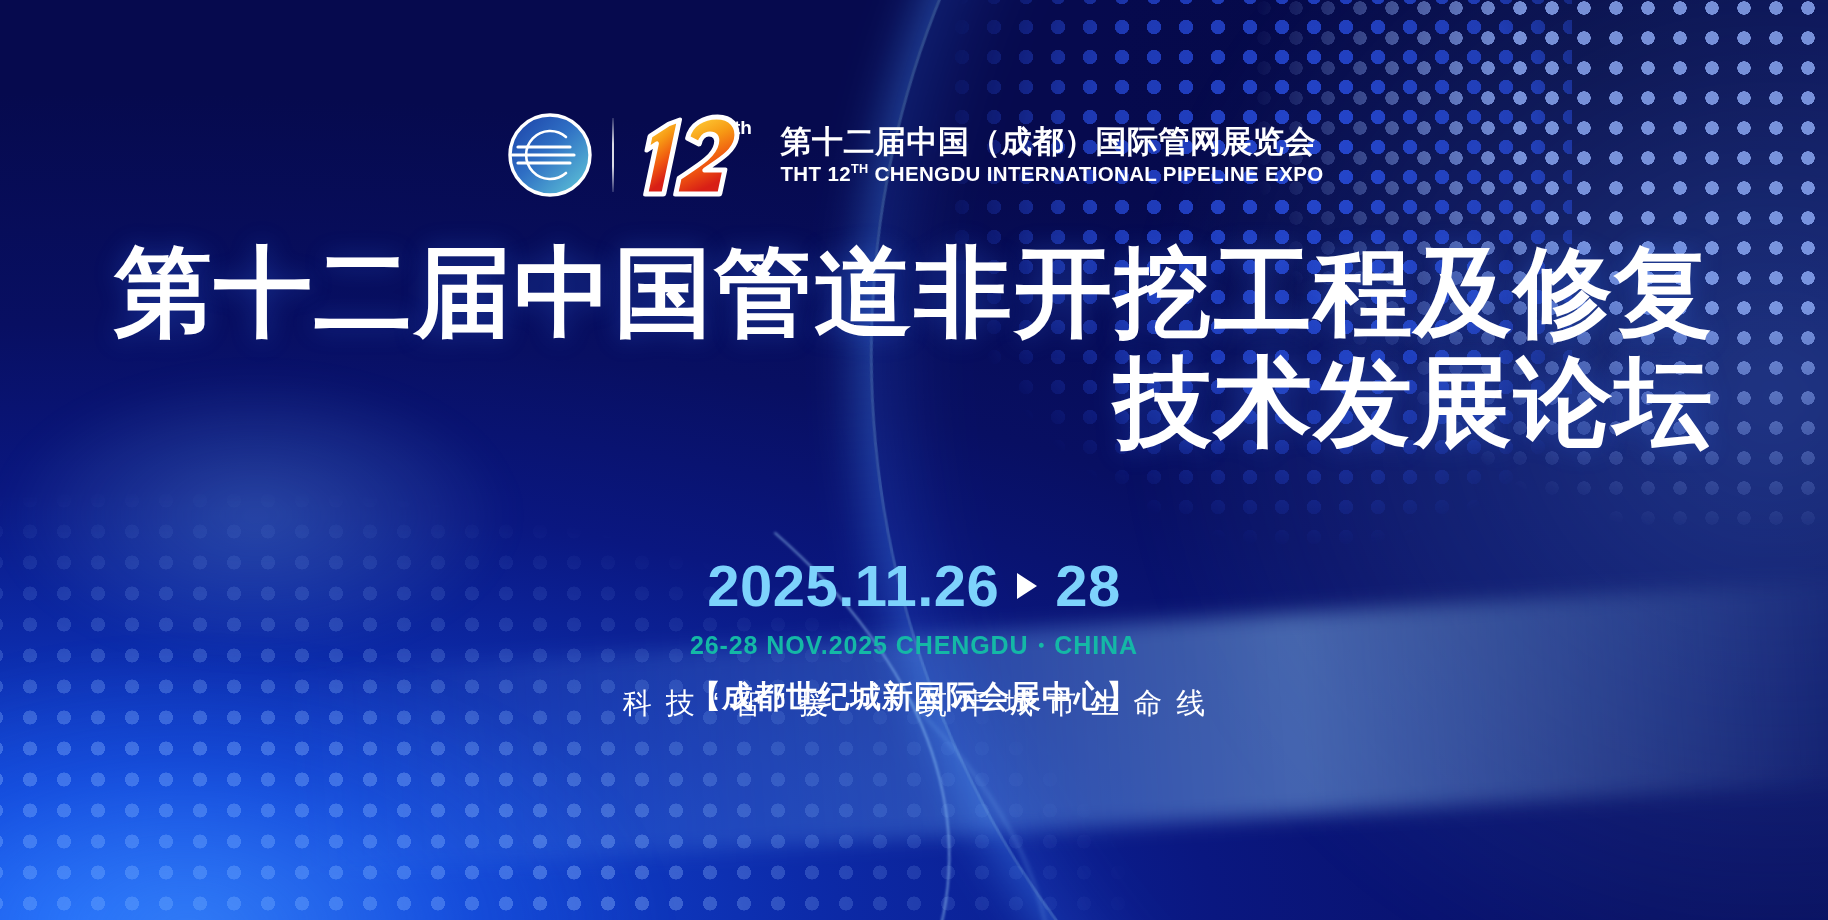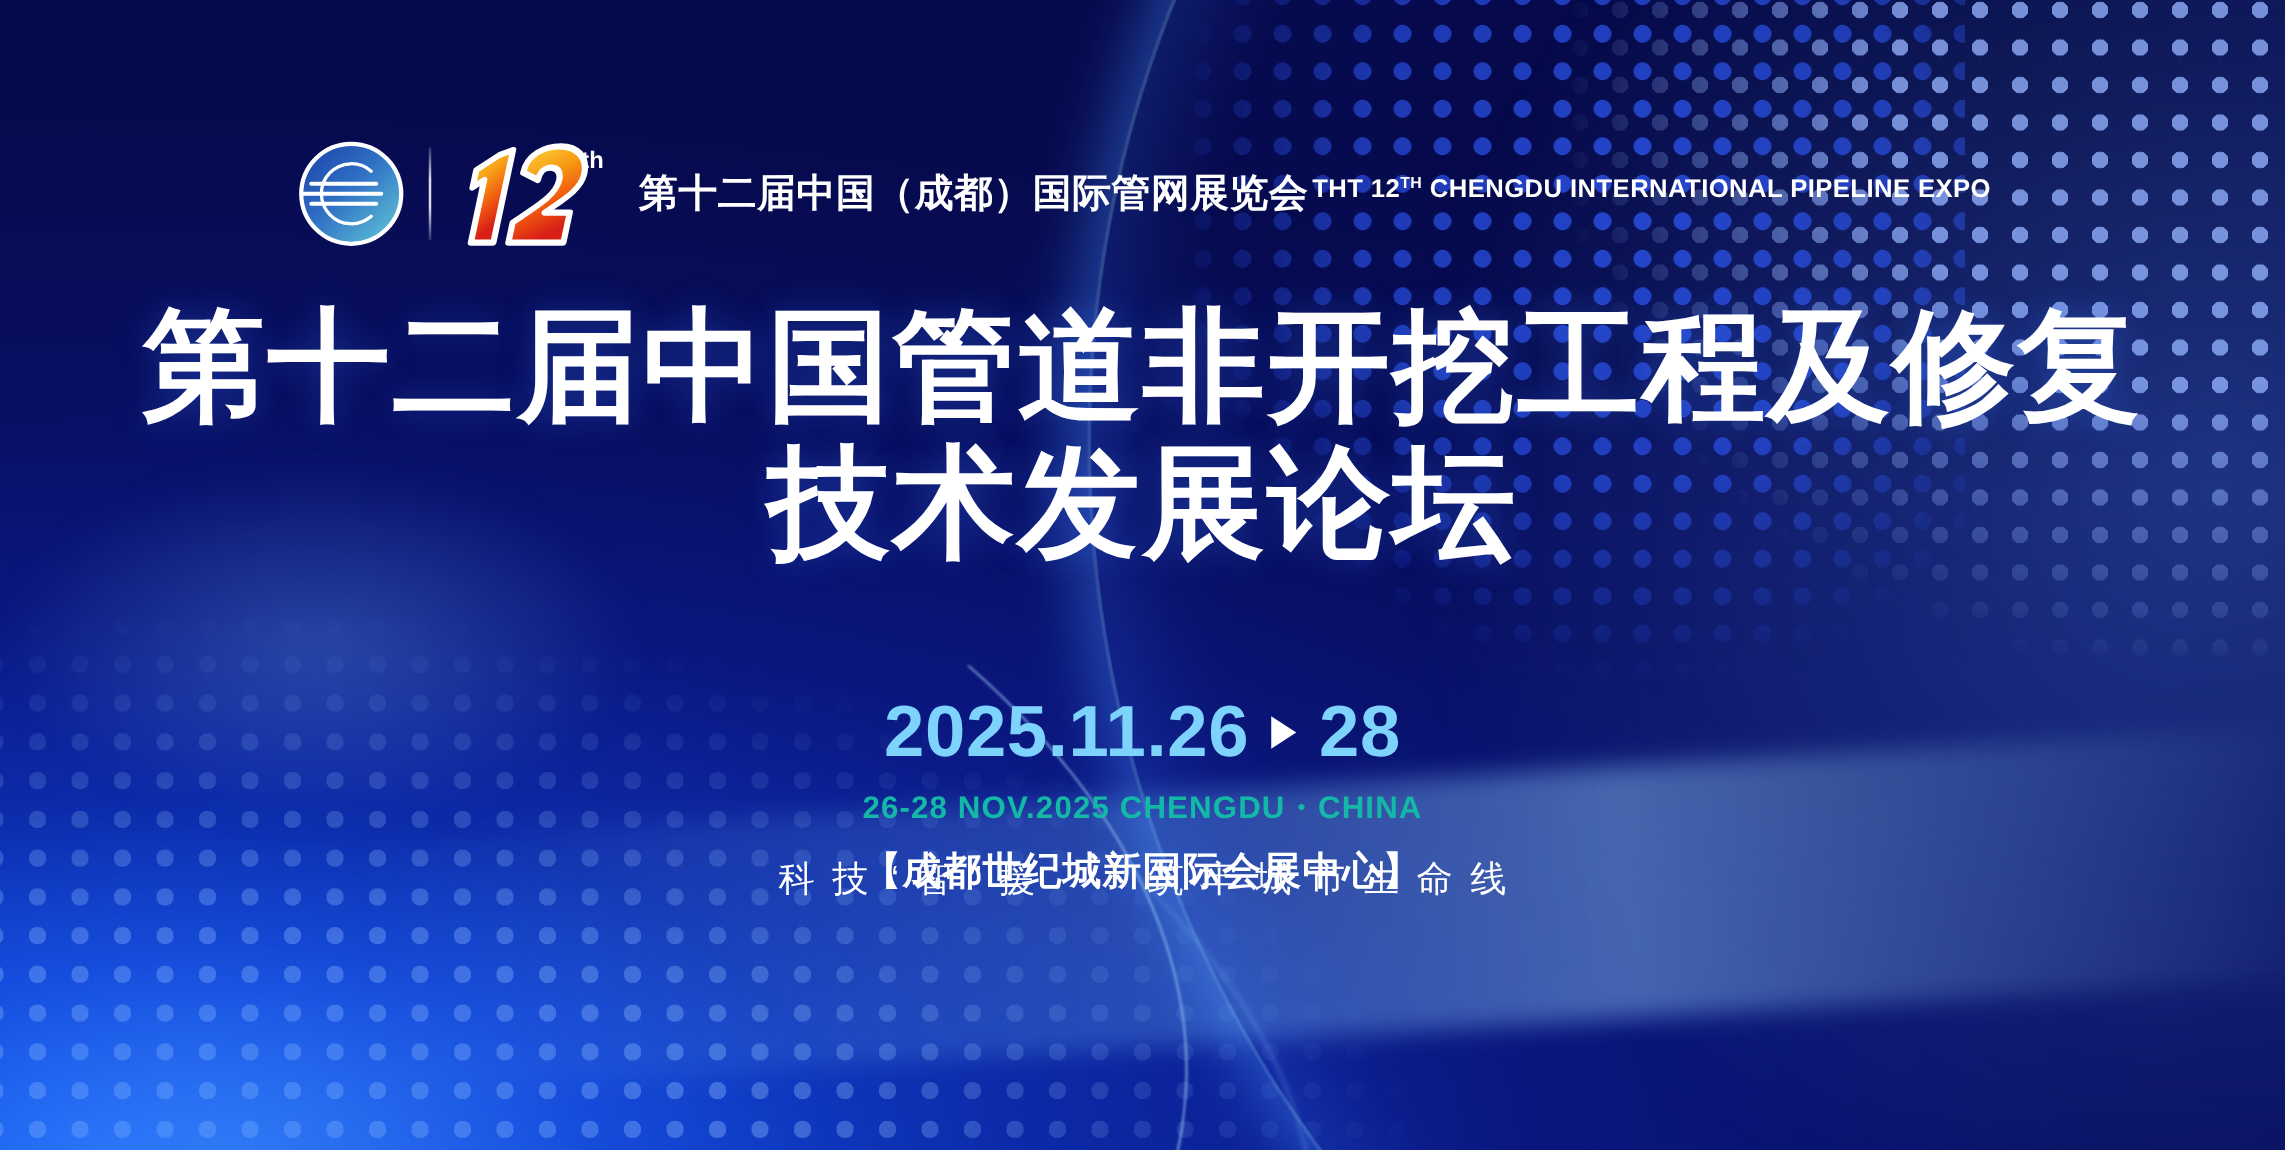--- a/index.html
+++ b/index.html
@@ -117,21 +117,21 @@
     margin-top:108px;
   }
   .emblem{width:92px;height:92px;flex:0 0 auto;display:block;}
   .divider{
     width:2px;height:74px;
     background:linear-gradient(180deg, rgba(255,255,255,.15), rgba(255,255,255,.85) 35%, rgba(255,255,255,.85) 65%, rgba(255,255,255,.15));
     flex:0 0 auto;
   }
   .numeral{position:relative;width:132px;height:94px;flex:0 0 auto;}
   .numeral svg{display:block;width:132px;height:94px;}
-  .lock-text{display:flex;flex-direction:row;justify-content:center;gap:3px;margin-left:2px;}
+  .lock-text{display:flex;flex-direction:column;justify-content:center;gap:3px;margin-left:2px;}
   .lock-cn{
     font-size:31px;font-weight:700;color:#ffffff;letter-spacing:.5px;
     font-family:"Liberation Sans","DejaVu Sans",sans-serif;
     white-space:nowrap;line-height:1.05;
   }
   .lock-en{
     font-size:20.5px;font-weight:700;color:#ffffff;letter-spacing:.35px;
     white-space:nowrap;line-height:1.05;text-align:right;
   }
   .lock-en sup{font-size:.62em;vertical-align:super;}
@@ -142,21 +142,21 @@
     text-align:center;
     color:#ffffff;
     font-weight:700;
     font-size:98px;
     line-height:1.12;
     letter-spacing:2px;
     text-shadow:0 0 26px rgba(60,120,255,.32);
     font-family:Liberation Sans, sans-serif;
   }
   .headline .l1{display:block;}
-  .headline .l2{display:block;}
+  .headline .l2{display:block;text-align:right;}
 
   
   .date-row{
     margin-top:34px;
     display:flex;align-items:center;justify-content:center;gap:18px;
     color:#7dd3fc;
   }
   .date-main{
     font-size:58px;font-weight:700;letter-spacing:.5px;line-height:1;
   }

